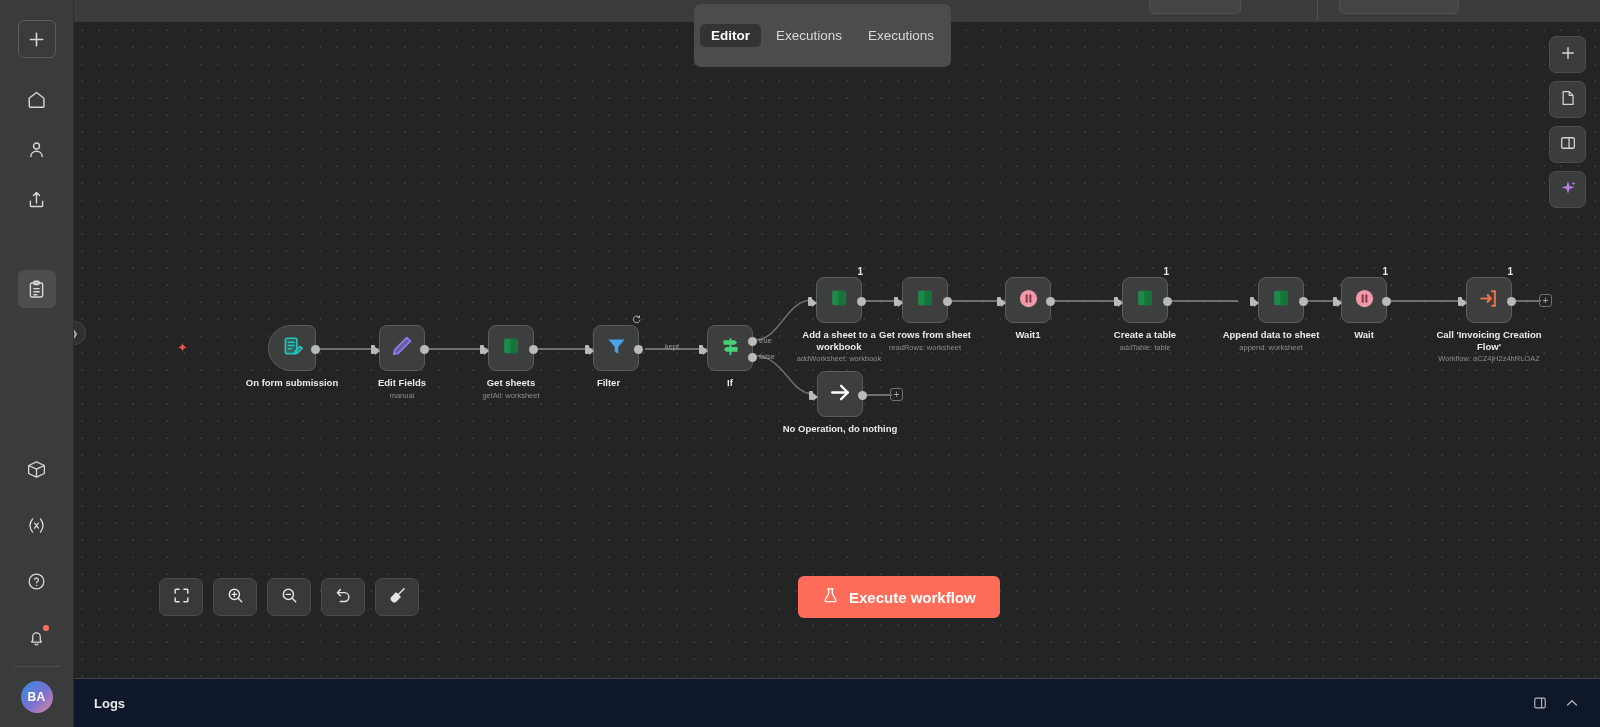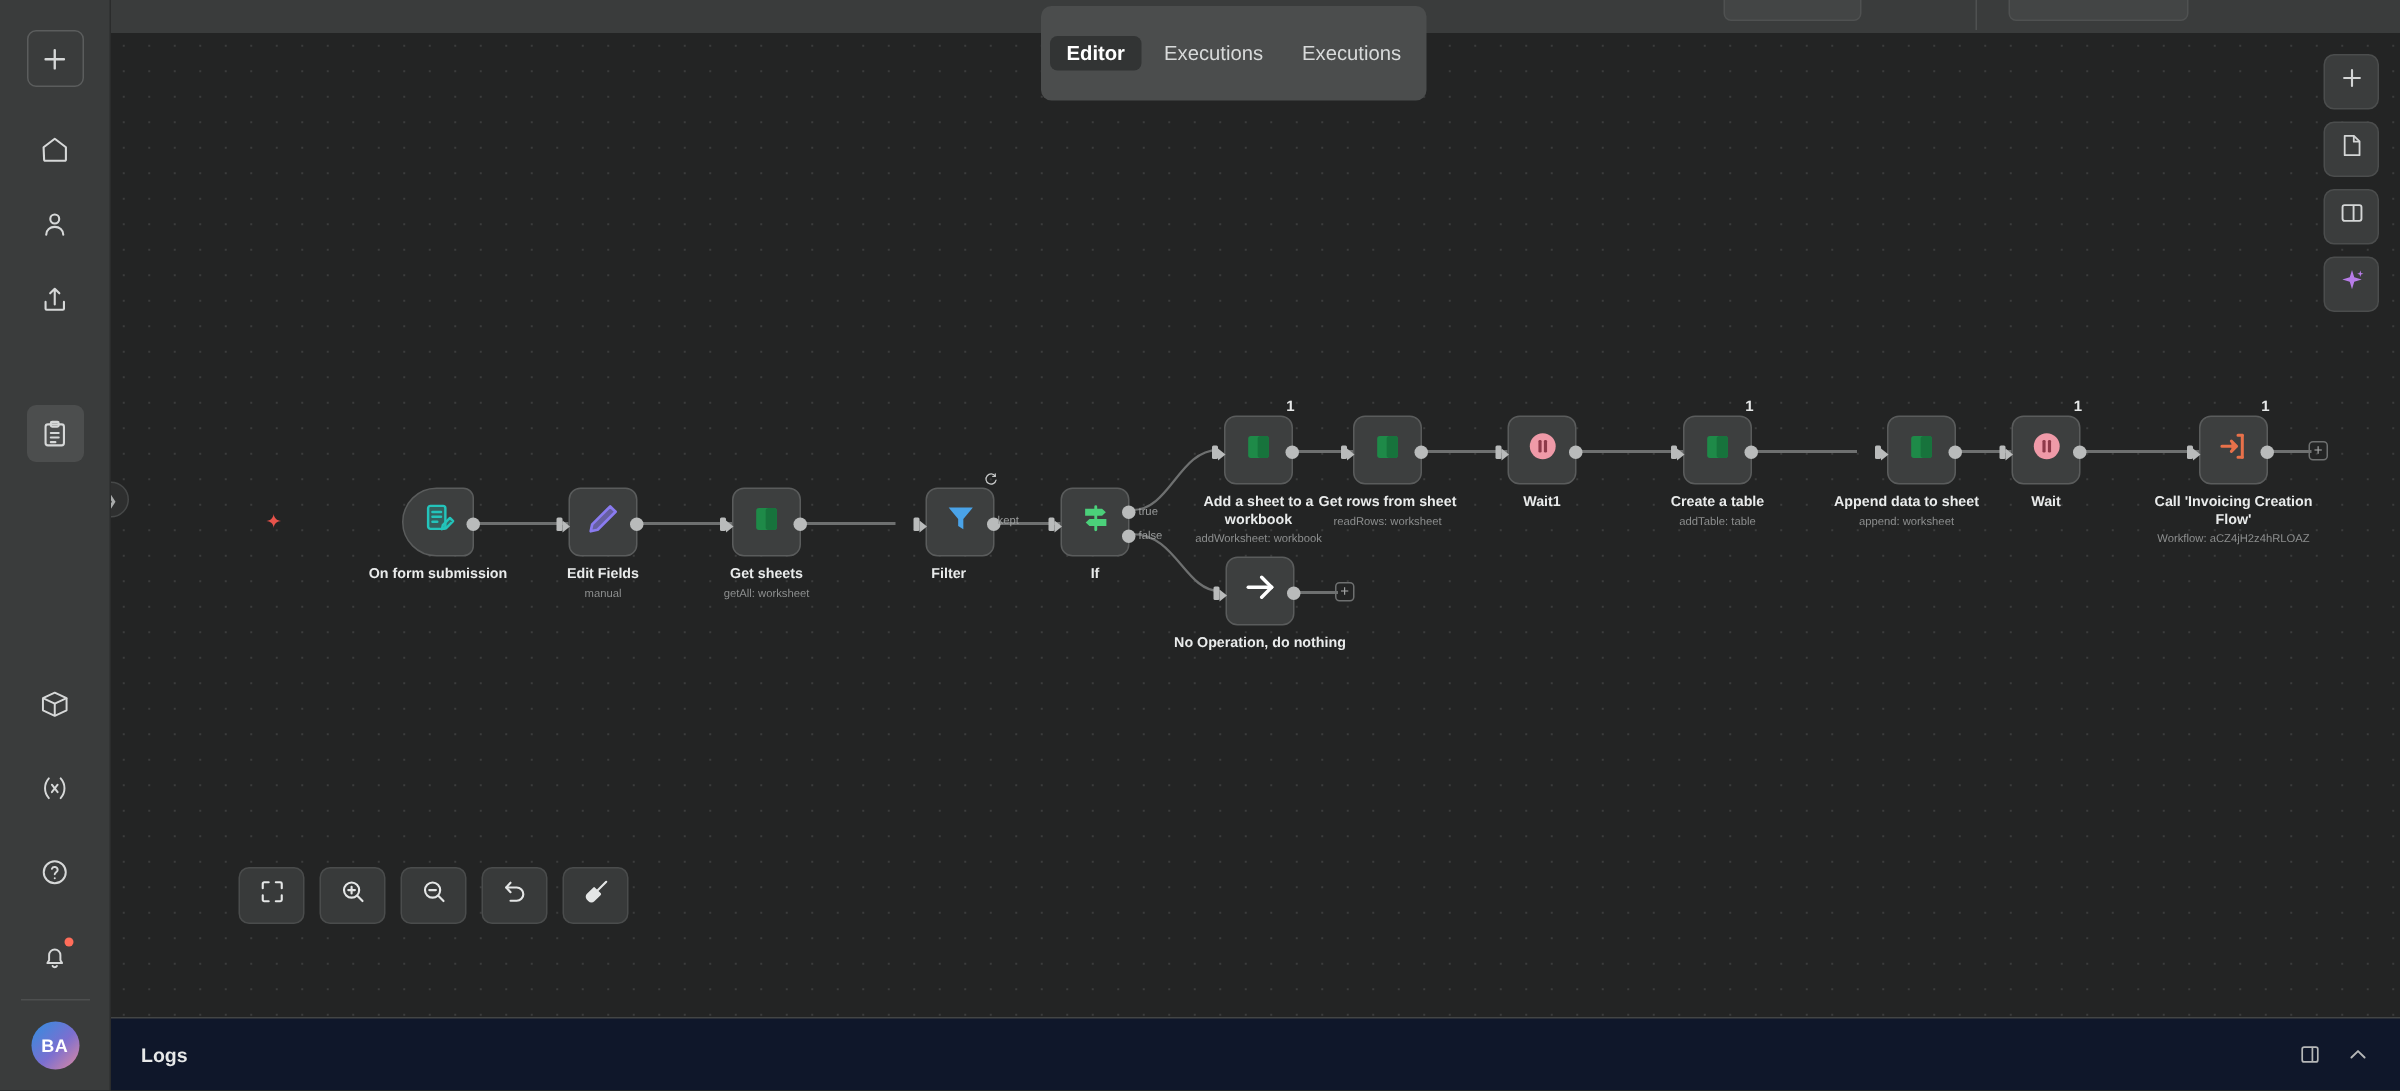--- a/index.html
+++ b/index.html
@@ -373,21 +373,21 @@
             <rect x="4.5" y="4" width="15" height="16" rx="2" fill="#1e8a48"></rect>
             <rect x="11.4" y="4" width="8.1" height="16" rx="2" fill="#17733c"></rect>
           </svg>
         </span>
         <span class="port out"></span>
       </div>
       <div class="node-label">Get sheets</div>
       <div class="node-sub" style="top:66px;">getAll: worksheet</div>
     </div>
 
-    <div class="node" style="left:528px; top:303px;padding-left:15px;">
+    <div class="node" style="left:504px; top:303px;padding-left:15px;">
       <div class="node-box">
         <span class="port-in">
             <i></i>
             <b></b>
           </span>
         <span>
           <svg viewBox="0 0 24 24" width="23" height="23" fill="#4aa3e8">
             <path d="M3.6 4.6h16.8l-6.6 8v7l-3.6-2.2v-4.8z"></path>
           </svg>
         </span>
@@ -651,20 +651,29 @@
       <div class="tb-btn">
         <span>
           <svg viewBox="0 0 24 24" fill="none" stroke="currentColor" stroke-width="1.8" stroke-linecap="round" stroke-linejoin="round">
             <path d="M20.4 3.6 12.8 11.2"></path>
             <path d="m10.2 9 5 5-5.4 5.4a2.6 2.6 0 0 1-3.7 0l-1.3-1.3a2.6 2.6 0 0 1 0-3.7z" fill="currentColor"></path>
           </svg>
         </span>
       </div>
     </div>
 
+    <button id="execute-btn">
+      <span>
+        <svg viewBox="0 0 24 24" fill="none" stroke="#ffffff" stroke-width="1.8" stroke-linecap="round" stroke-linejoin="round">
+          <path d="M9.4 2.8v6.4L4.6 18.4a1.6 1.6 0 0 0 1.4 2.4h12a1.6 1.6 0 0 0 1.4-2.4L14.6 9.2V2.8"></path>
+          <path d="M8.2 2.8h7.6"></path>
+        </svg>
+      </span>
+      <span>Execute workflow</span>
+    </button>
   </div>
 
   <div id="logsbar">
     <div id="logs-title">Logs</div>
     <div id="logs-actions">
       <span class="logs-ic">
         <svg viewBox="0 0 24 24" fill="none" stroke="currentColor" stroke-width="1.7">
           <rect x="4.2" y="4.6" width="15.6" height="14.8" rx="2"></rect>
           <path d="M14.4 4.6v14.8"></path>
         </svg>

